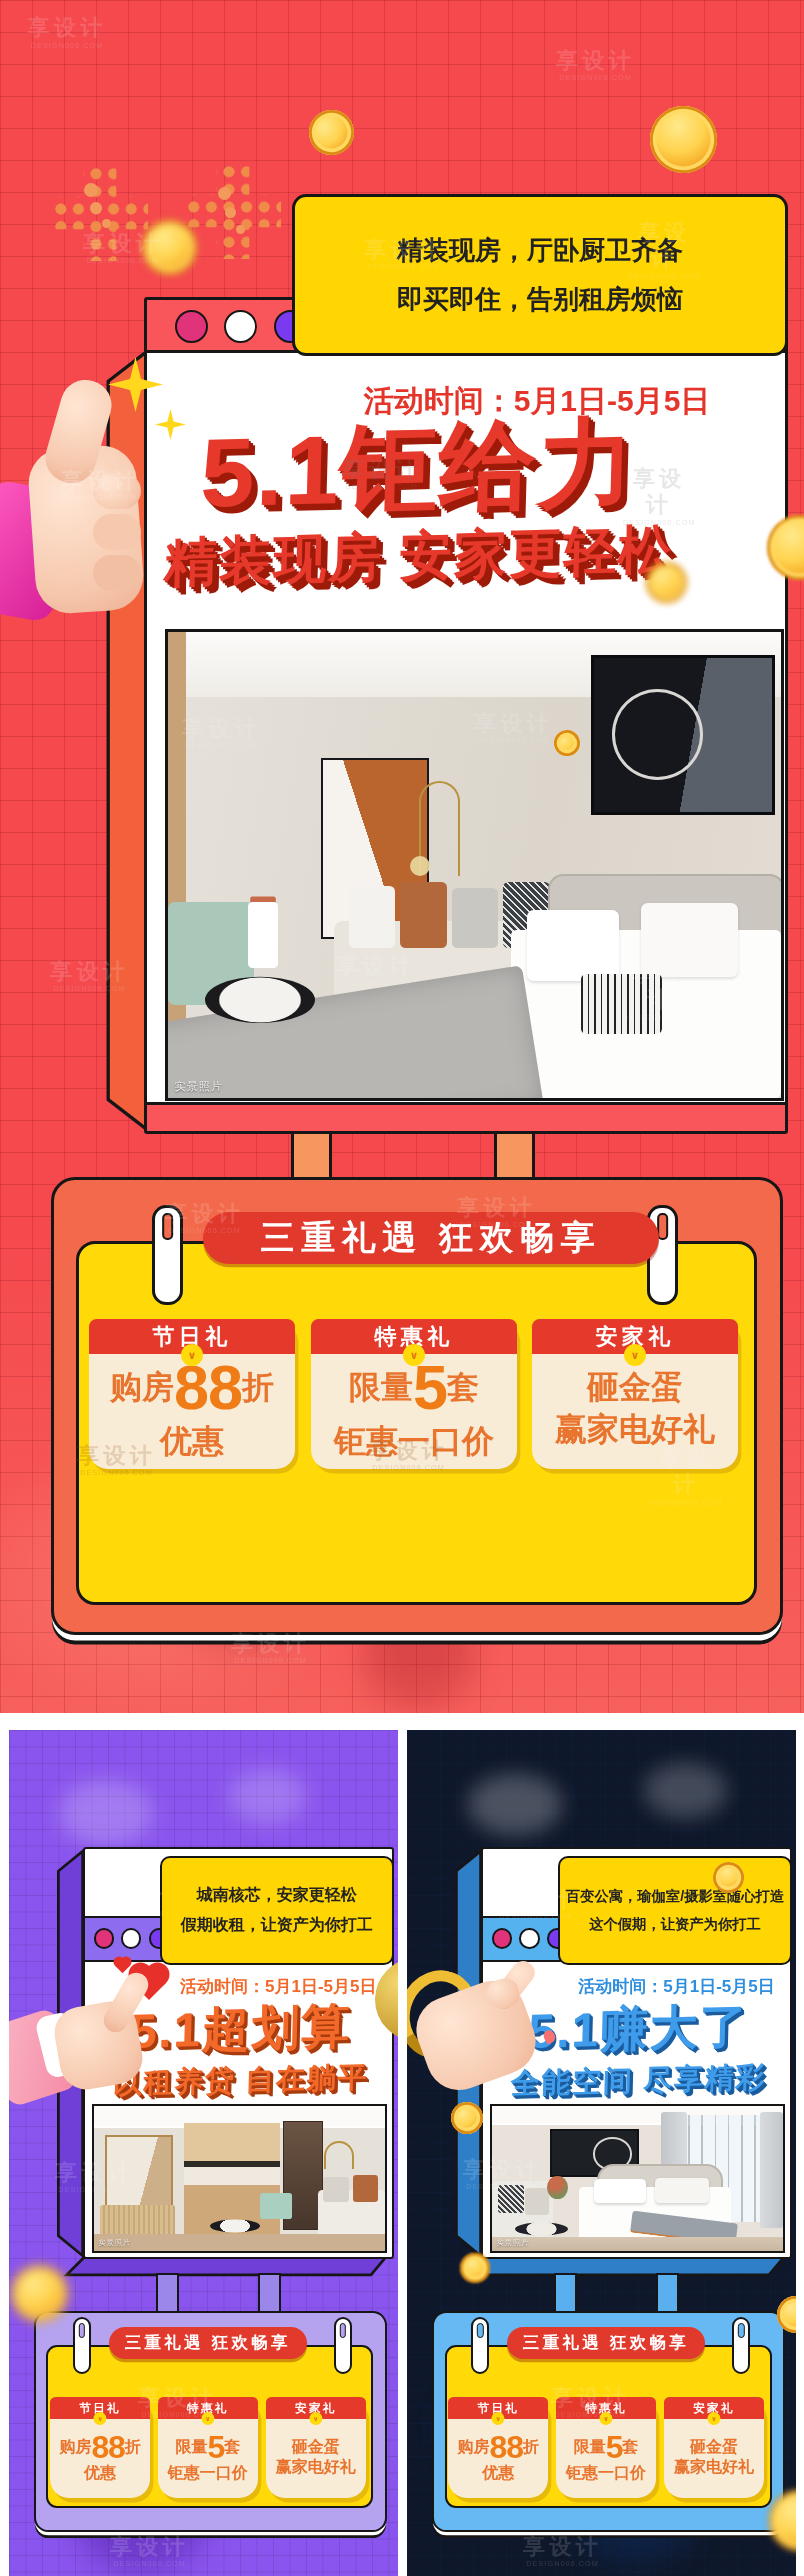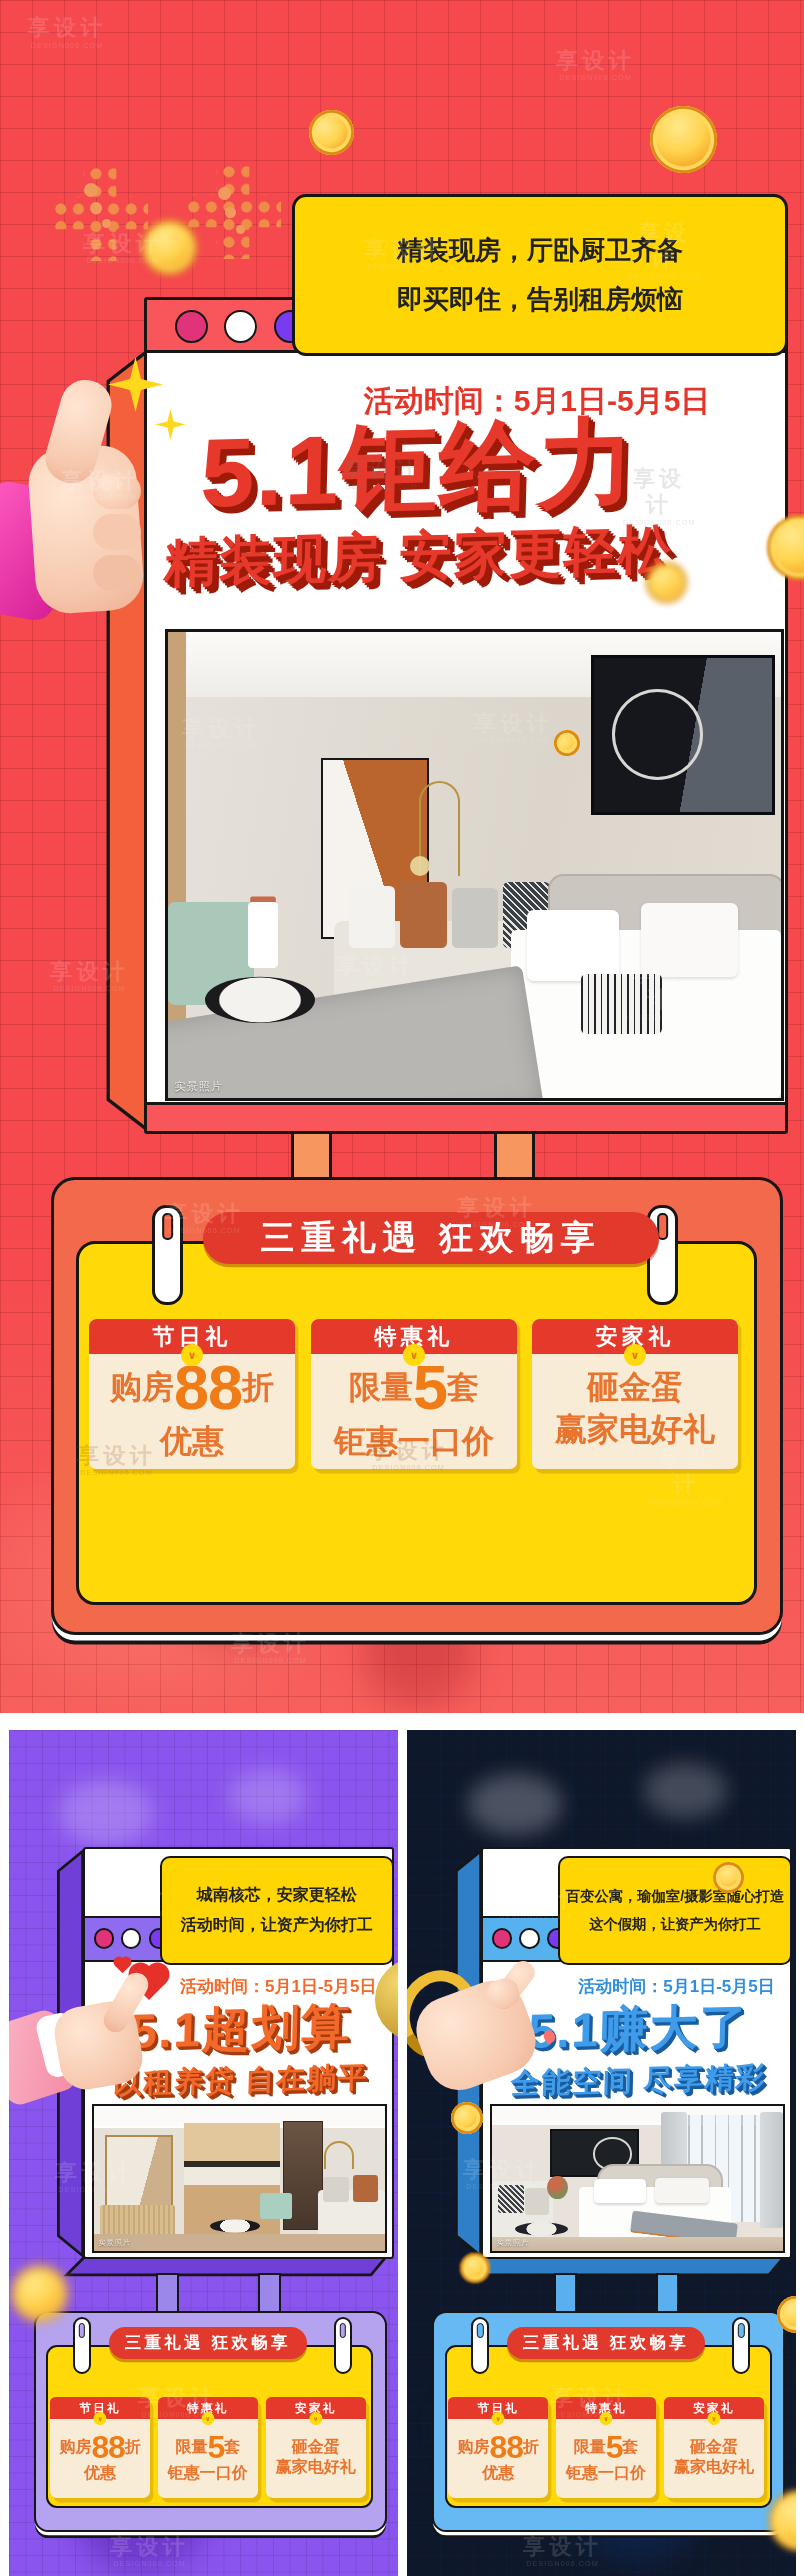--- a/index.html
+++ b/index.html
@@ -39,21 +39,21 @@
   .cal.sm{border-width:2.8px;border-radius:14.3px;box-shadow:0 4.4px 0 -1.1px #fff,0 7.2px 0 -1.1px #161616}
   .page{position:absolute;background:#ffd908;border:3.3px solid #161616;border-radius:19px}
   .cal.sm .page{border-width:2.8px;border-radius:11px}
   .pill{position:absolute;background:#e2392d;border-radius:33px;display:flex;align-items:center;justify-content:center;
         color:#fff;font-weight:700;box-shadow:0 3.3px 0 rgba(120,10,10,.35);z-index:3;white-space:nowrap}
   .ring{position:absolute;width:25px;background:#fff;border:3.3px solid #161616;border-radius:14.3px;z-index:2}
   .ring i{position:absolute;left:50%;top:5px;transform:translateX(-50%);width:7.7px;height:23px;
           background:var(--calbar);border:2.2px solid #161616;border-radius:5px}
   .cal.sm .ring{width:14.3px;border-width:2.8px}
   .cal.sm .ring i{width:4.4px;height:13.2px;border-width:1.7px;top:3.3px}
-  .gift{position:absolute;background:#f9ecd7;border-radius:7px;box-shadow:3.3px 4.4px 0 rgba(120,40,10,.18)}
+  .gift{position:absolute;background:#f9ecd7;border-radius:19px;box-shadow:3.3px 4.4px 0 rgba(120,40,10,.18)}
   .gift .hd{height:35px;background:#e5392b;border-radius:7.7px 7.7px 0 0;display:flex;align-items:center;
             justify-content:center;color:#fff;font-weight:700;letter-spacing:4.4px;font-size:22px}
   .gift .badge{position:absolute;top:25px;left:50%;transform:translateX(-50%);width:22px;height:22px;border-radius:50%;
                background:#ffd908;color:#e07a10;font-weight:900;display:flex;align-items:center;justify-content:center;font-size:11px}
   .gift .bd{display:flex;flex-direction:column;align-items:center;justify-content:center;height:calc(100% - 35px);
             color:#e8742e;font-weight:900}
   .gift .l1{display:flex;align-items:center;line-height:1}
   .gift .pre,.gift .post2{font-size:32px;white-space:nowrap}
   .gift .big{font-size:63px;color:#ef7c17;letter-spacing:-1.1px;line-height:.9}
   .gift .l2{font-size:32px;margin-top:4.4px;white-space:nowrap}
@@ -232,21 +232,21 @@
     <svg class="abs" style="left:53px;top:522px;z-index:2" width="331" height="25" viewBox="0 0 600 46">
       <polygon points="42,4 596,4 564,42 4,42" style="fill:var(--side);stroke:#161616;stroke-width:5"></polygon>
     </svg>
     <div class="abs" style="left:74px;top:186px;width:100px;height:42px;background:var(--tab);border:2.8px solid #161616;z-index:4">
       <div class="dotc" style="left:8.8px;top:10px;width:16.5px;height:16.5px;background:#e1337a;border-width:2.2px"></div>
       <div class="dotc" style="left:36px;top:10px;width:16.5px;height:16.5px;background:#fff;border-width:2.2px"></div>
       <div class="dotc" style="left:64px;top:10px;width:16.5px;height:16.5px;background:#7a3bf0;border-width:2.2px"></div>
     </div>
     <div class="bubble" style="left:151px;top:126px;width:230px;height:105px;font-size:16px;gap:8.8px;border-width:2.8px;border-radius:10px">
       <div>城南核芯，安家更轻松</div>
-      <div>活动时间，让资产为你打工</div>
+      <div>假期收租，让资产为你打工</div>
     </div>
     <div class="heart" style="left:108px;top:230px;width:11px;height:11px"></div>
     <div class="heart" style="left:128px;top:241px;width:24px;height:24px"></div>
     <div class="time" style="left:165px;top:245px;width:209px;font-size:17px">活动时间：5月1日-5月5日</div>
     <div class="t3d s" style="left:83px;top:275px;width:297px;font-size:48px">5.1超划算</div>
     <div class="t3d s" style="left:77px;top:336px;width:309px;font-size:29px">以租养贷 自在躺平</div>
 
     <div class="photo sm scene" style="left:83px;top:374px;width:291px;height:145px;background:#e5e0d8">
       <div style="left:0;top:0;width:100%;height:14%;background:#fbfaf8;border-bottom:2.2px solid #fff"></div>
       <div style="left:4%;top:20%;width:22%;height:54%;background:linear-gradient(105deg,#efe8dc 60%,#cdb089 60%);border:2.2px solid #b28a4e"></div>

